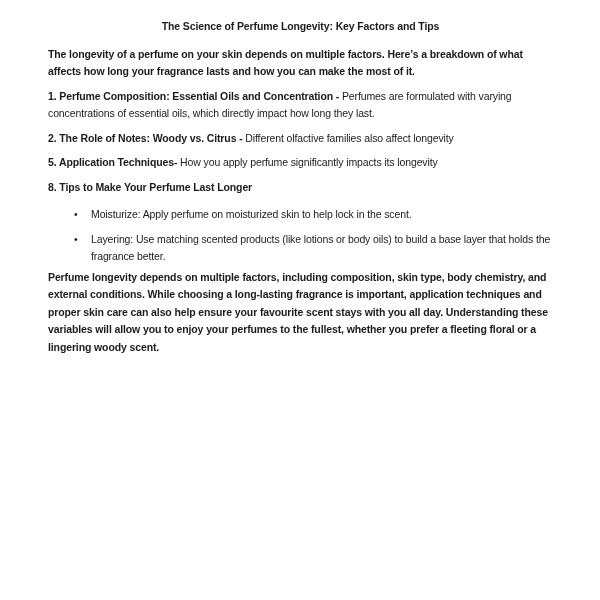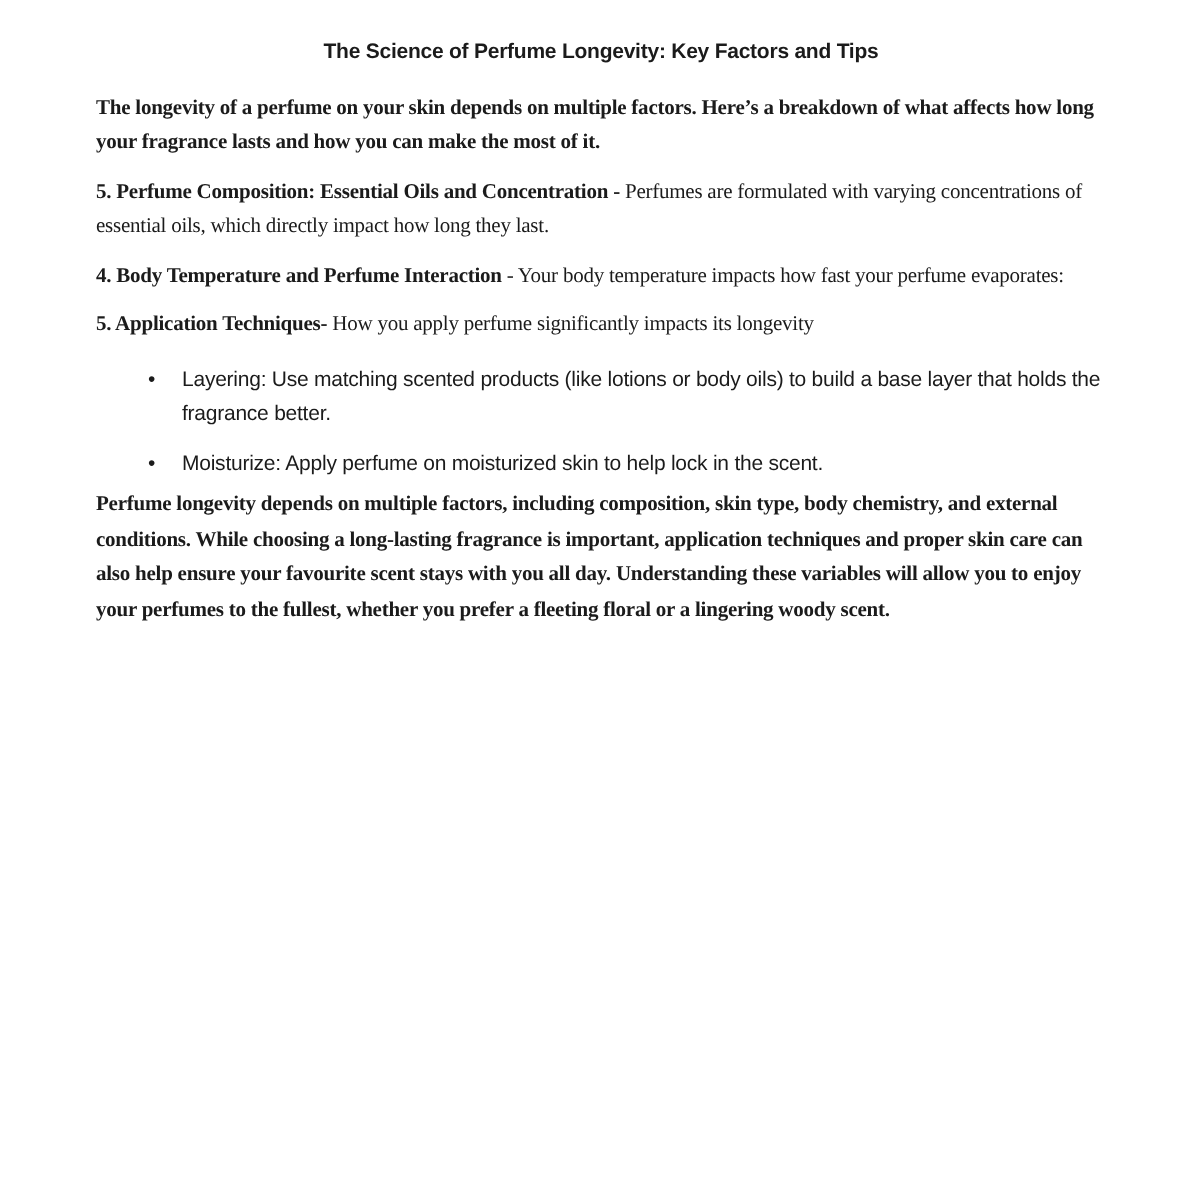--- a/index.html
+++ b/index.html
@@ -11,21 +11,21 @@
   }
   .doc {
     box-sizing: border-box;
     width: 600px; height: 424px;
     padding: 18px 47px 0 48px;
     font-size: 10.5px;
     line-height: 17.5px;
     letter-spacing: -0.12px;
   }
   .title  { text-align: center; font-weight: 700; margin: 0 0 10px 0; }
-  .para   { margin: 0 0 7px 0; font-family: Liberation Serif, serif; }
+  .para   { margin: 0 0 7px 0; }
   .b      { font-weight: 700; }
   ul.bullets {
     list-style: none;
     margin: 10px 0 3px 0;
     padding: 0 0 0 43px;
   }
   ul.bullets li { position: relative; }
   ul.bullets li + li { margin-top: 7px; }
   ul.bullets li::before {
     content: "\2022";
@@ -39,21 +39,22 @@
     background: #1b1b1b;
     vertical-align: -2px;
   }
 </style>
 </head>
 <body>
 
 <div class="doc">
     <p class="title"><span class="run b">The Science of Perfume Longevity: Key Factors and Tips</span></p>
     <p class="para"><span class="run b">The longevity of a perfume on your skin depends on multiple factors. Here’s a breakdown of what affects how long your fragrance lasts and how you can make the most of it.</span></p>
-    <p class="para"><span class="run b">5. Perfume Composition: Essential Oils and Concentration - </span><span class="run">Perfumes are formulated with varying concentrations of essential oils, which directly impact how long they last.</span></p>
-    <p class="para"><span class="run b">4. Body Temperature and Perfume Interaction</span><span class="run"> - Your body temperature impacts how fast your perfume evaporates:</span></p>
+    <p class="para"><span class="run b">1. Perfume Composition: Essential Oils and Concentration - </span><span class="run">Perfumes are formulated with varying concentrations of essential oils, which directly impact how long they last.</span></p>
+    <p class="para"><span class="run b">2. The Role of Notes: Woody vs. Citrus - </span><span class="run">Different olfactive families also affect longevity</span></p>
     <p class="para"><span class="run b">5. Application Techniques- </span><span class="run">How you apply perfume significantly impacts its longevity</span></p>
+    <p class="para"><span class="run b">8. Tips to Make Your Perfume Last Longer</span></p>
     <ul class="bullets">
+      <li><span class="run">Moisturize: Apply perfume on moisturized skin to help lock in the scent.</span></li>
       <li><span class="run">Layering: Use matching scented products (like lotions or body oils) to build a base layer that holds the fragrance better.</span></li>
-      <li><span class="run">Moisturize: Apply perfume on moisturized skin to help lock in the scent.</span></li>
     </ul>
     <p class="para"><span class="run b">Perfume longevity depends on multiple factors, including composition, skin type, body chemistry, and external conditions. While choosing a long-lasting fragrance is important, application techniques and proper skin care can also help ensure your favourite scent stays with you all day. Understanding these variables will allow you to enjoy your perfumes to the fullest, whether you prefer a fleeting floral or a lingering woody scent.</span></p>
   </div>
 
 </body></html>

